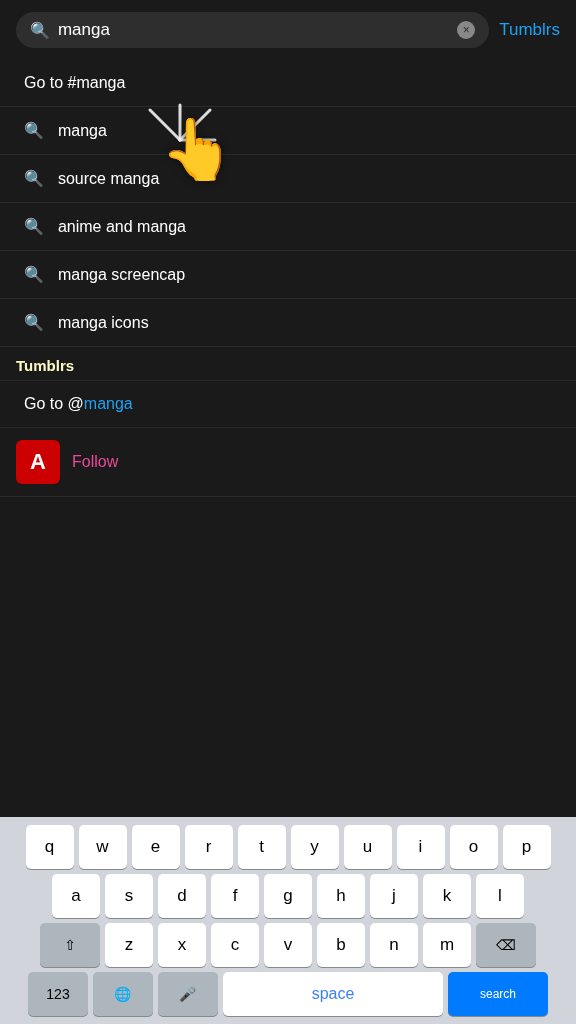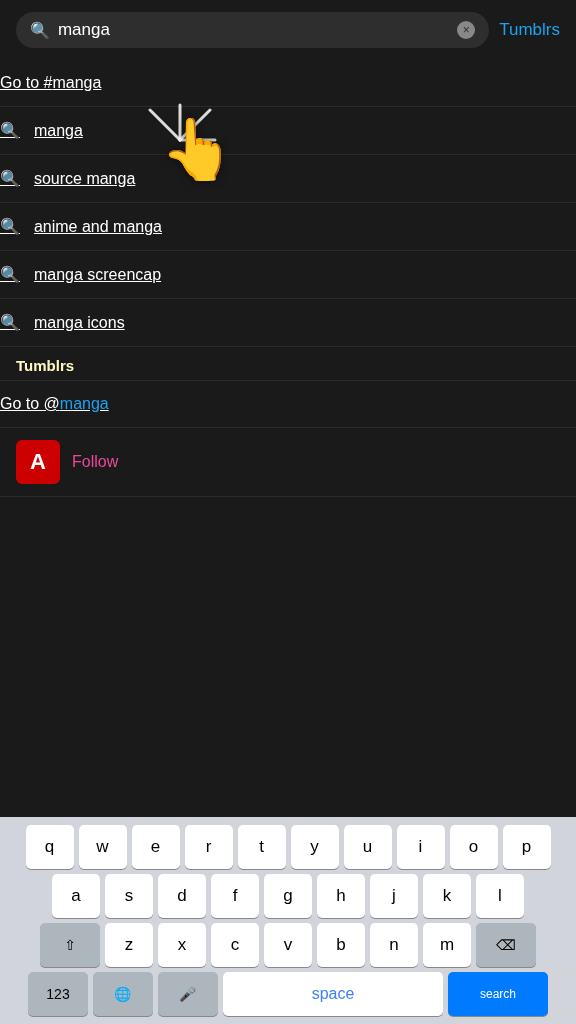--- a/index.html
+++ b/index.html
@@ -65,24 +65,23 @@
       white-space: nowrap;
     }
 
     
     .suggestions {
       background: #1a1a1a;
     }
     .suggestion-item {
       display: flex;
       align-items: center;
-      padding: 14px 0;
+      padding: 14px 24px;
       border-bottom: 1px solid #2a2a2a;
       cursor: pointer;
-      text-decoration: underline;
     }
     .suggestion-item .s-icon {
       color: #888;
       font-size: 16px;
       margin-right: 14px;
     }
     .suggestion-item .s-text {
       font-size: 16px;
       color: #fff;
     }

